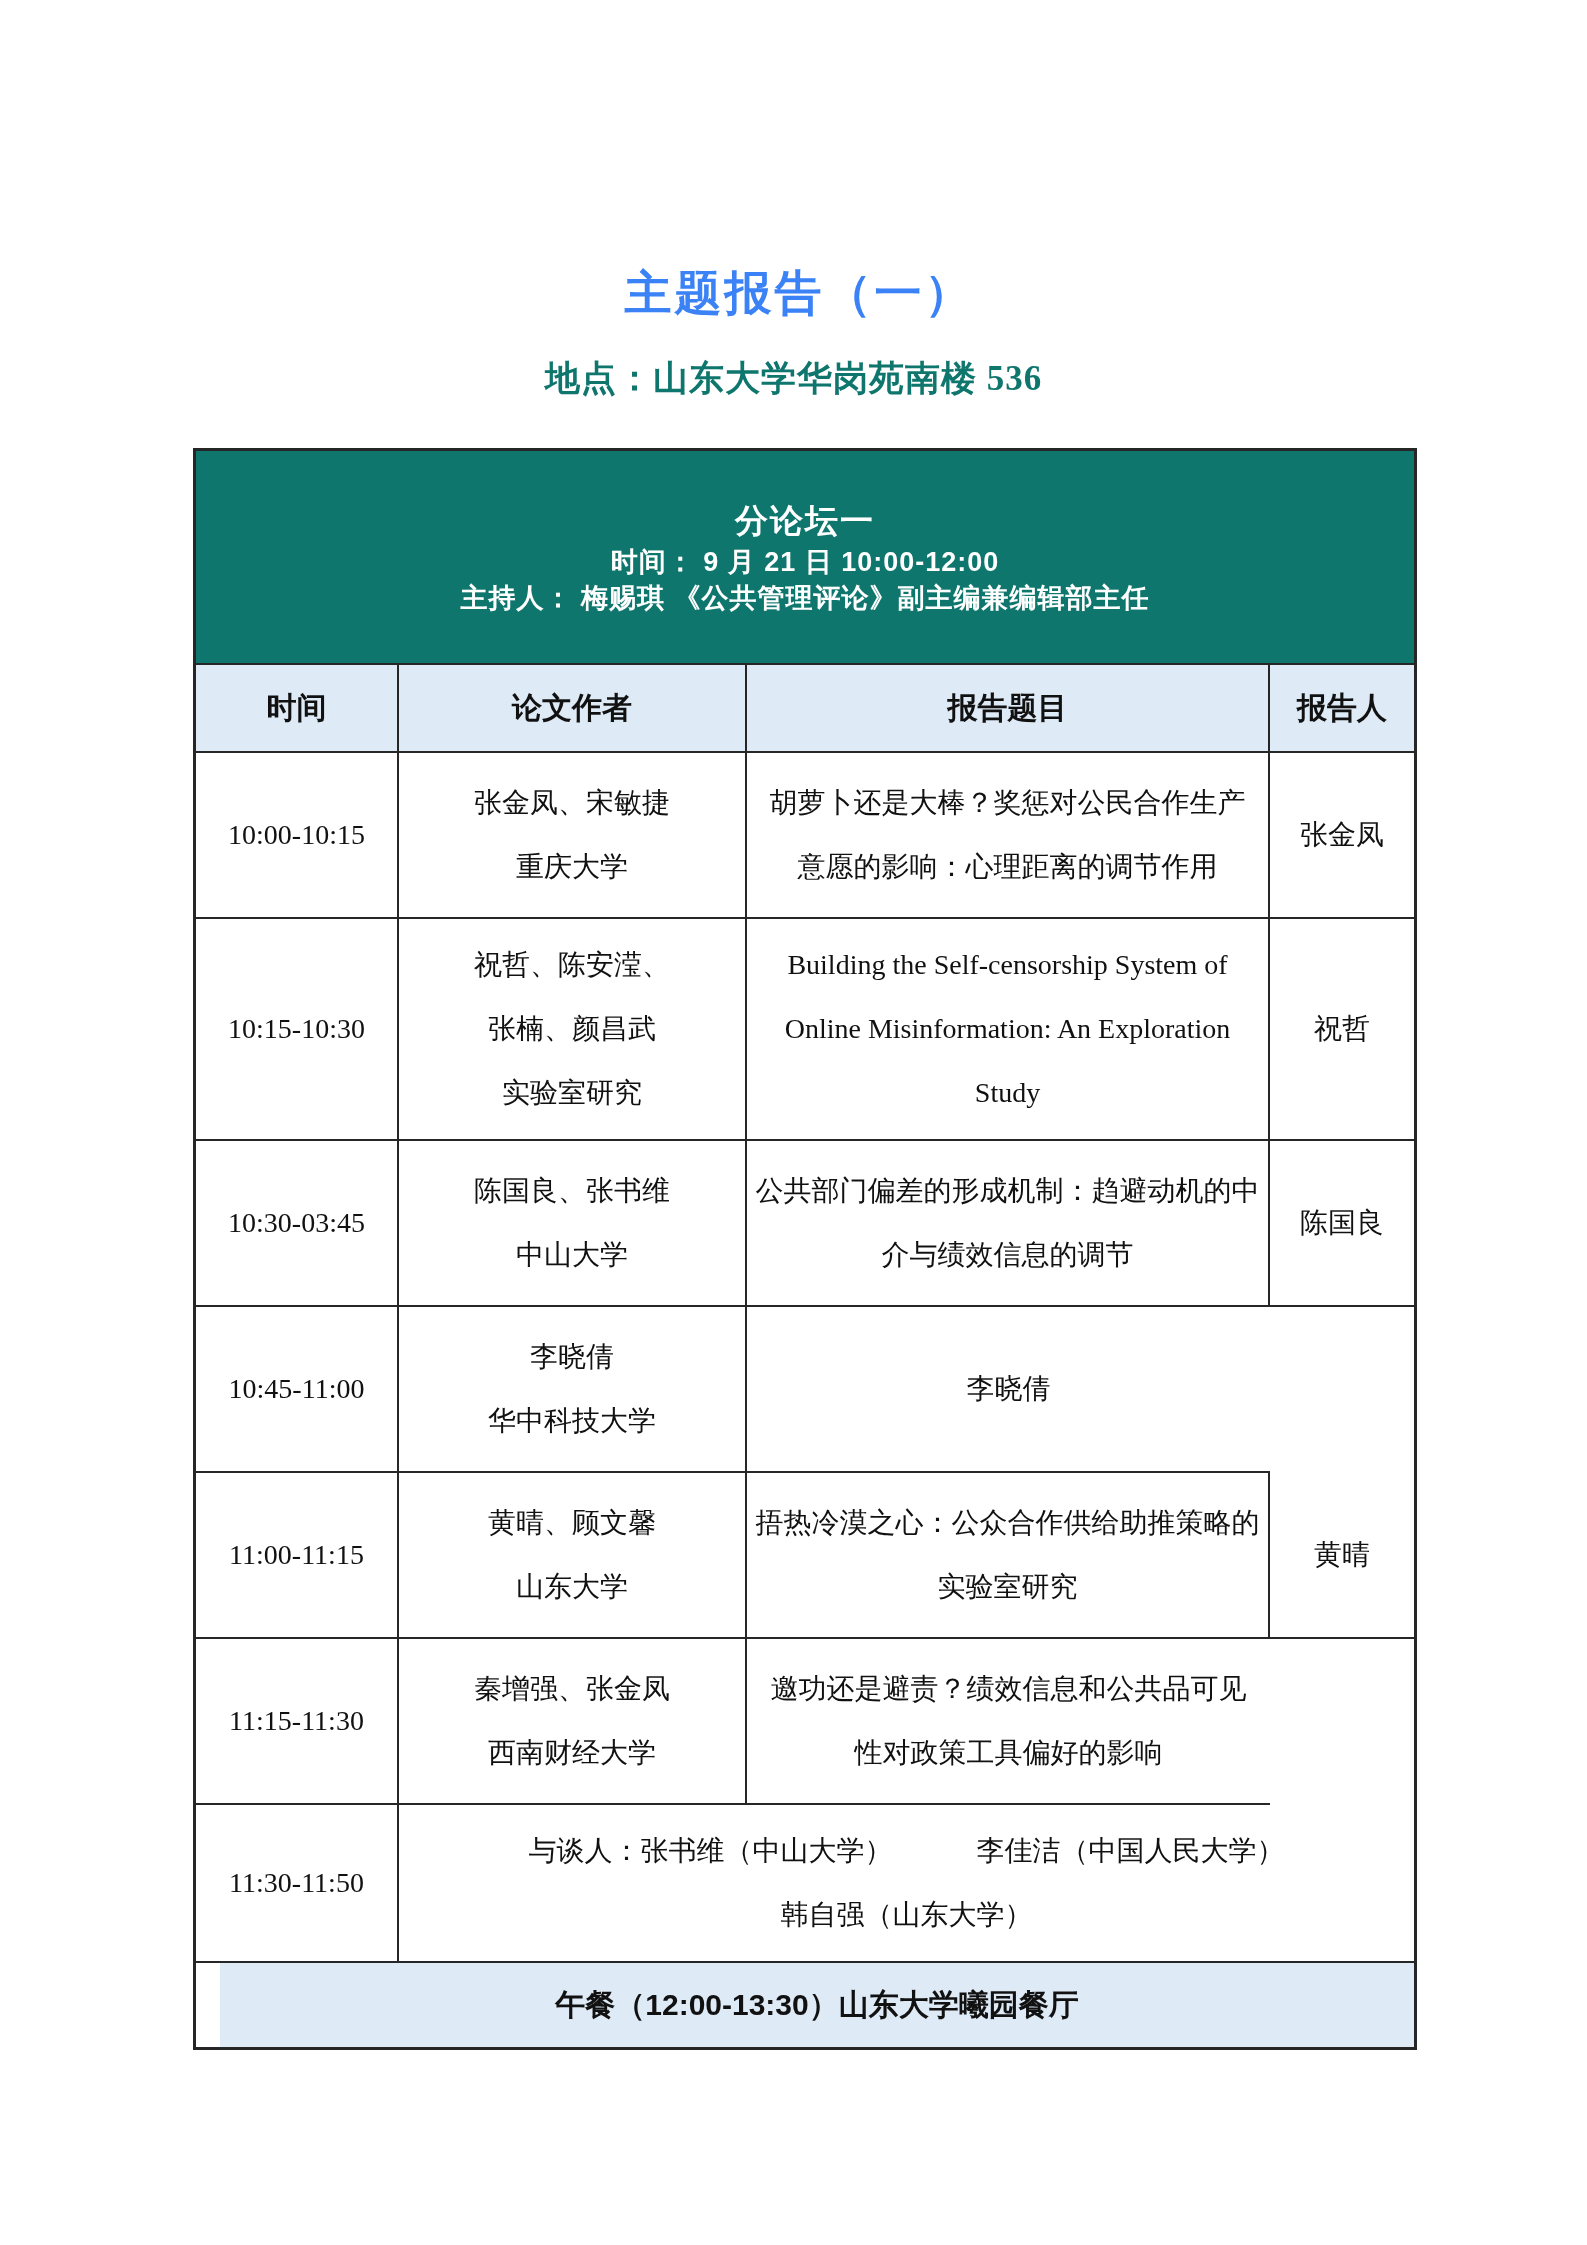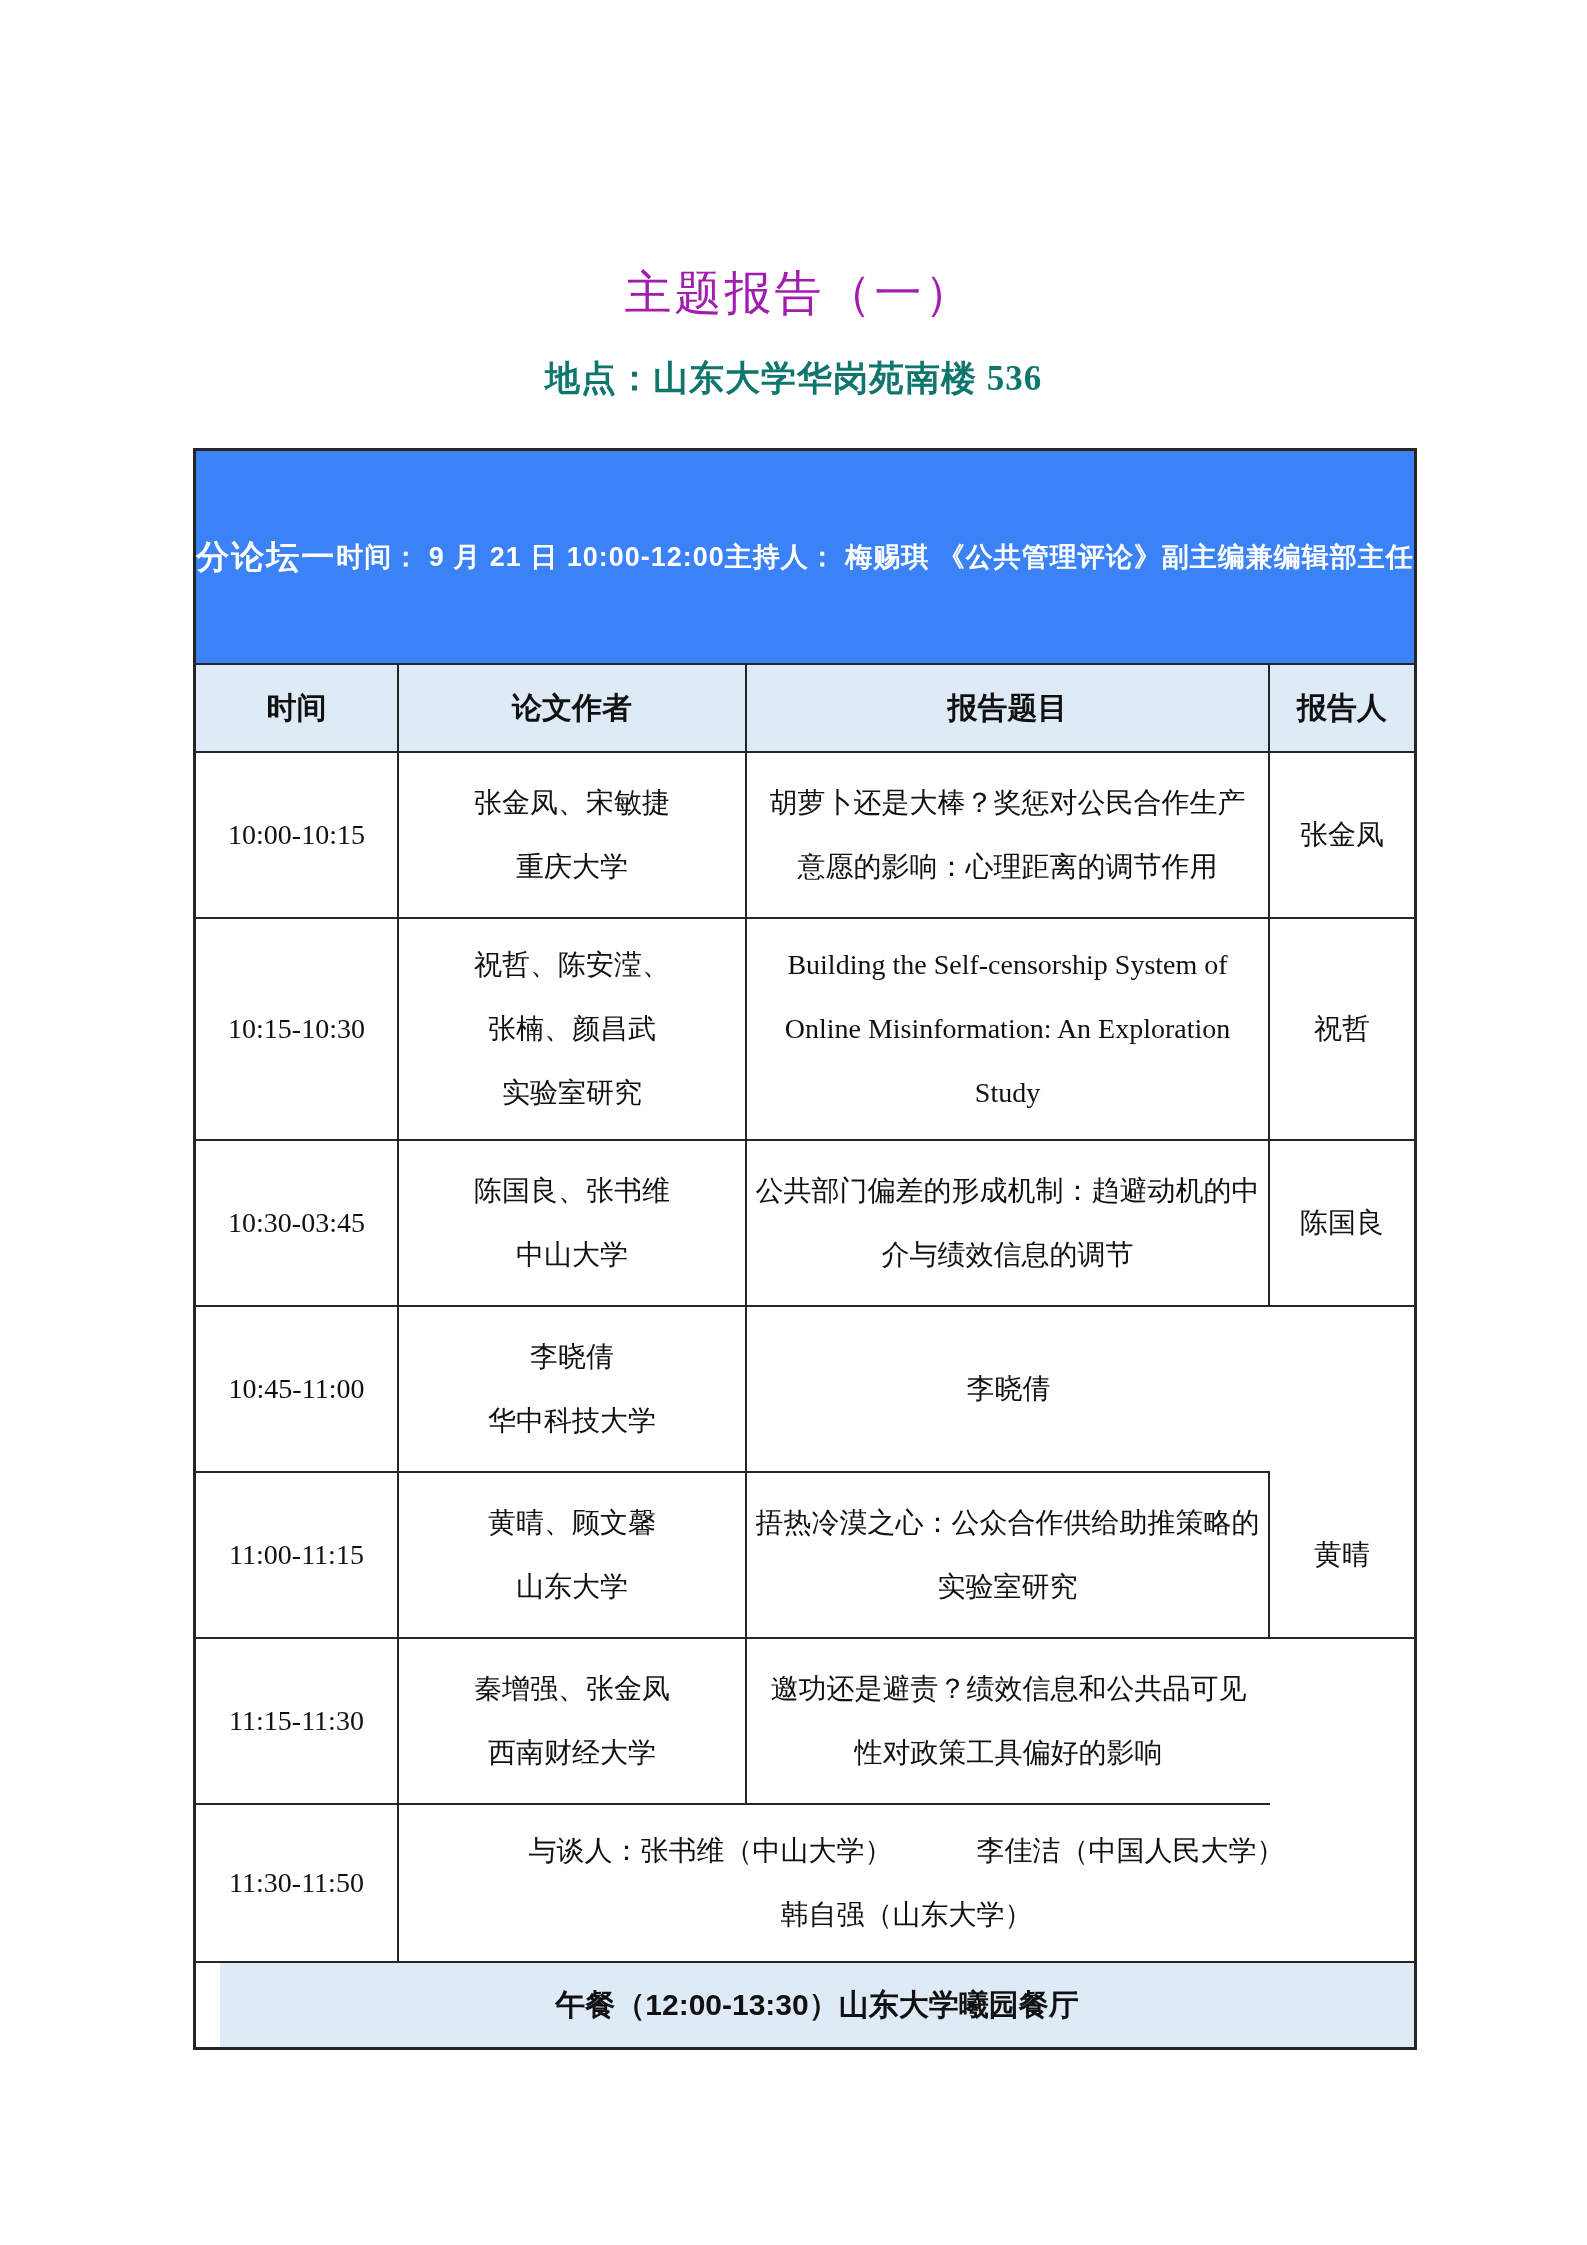--- a/index.html
+++ b/index.html
@@ -2,35 +2,35 @@
 <html><head>
 <meta charset="utf-8">
 <style>
   html,body{margin:0;padding:0;}
   body{
     width:1587px;height:2245px;background:#ffffff;overflow:hidden;
     font-family:"Liberation Sans", sans-serif;color:#111;
   }
   .page-title{
     padding-top:262px;text-align:center;
-    font-family:"Liberation Serif", serif;font-weight:400;
-    font-size:47px;color:#a21caf;letter-spacing:3px;margin-left:12px;
+    font-family:"Liberation Serif", serif;font-weight:700;
+    font-size:47px;color:#3b82f6;letter-spacing:3px;margin-left:12px;
   }
   .location-line{
     margin-top:30px;text-align:center;
     font-family:"Liberation Serif", serif;font-weight:700;
     font-size:35px;color:#0f766e;letter-spacing:1px;
   }
   .table-wrap{
     margin:46px 170px 0 193px;width:1224px;
     border:3px solid #262626;box-sizing:border-box;
   }
   .forum-header{
-    background:#3b82f6;color:#fff;height:212px;
-    display:flex;align-items:center;justify-content:center;
+    background:#0f766e;color:#fff;height:212px;
+    display:flex;flex-direction:column;align-items:center;justify-content:center;
     border-bottom:2px solid #262626;
   }
   .forum-title{font-size:33px;font-weight:700;letter-spacing:2px;}
   .forum-time,.forum-host{font-size:27px;font-weight:700;letter-spacing:1px;}
   .grid-row{display:grid;grid-template-columns:203px 348px 523px 1fr;}
   .cell{
     border-right:2px solid #262626;border-bottom:2px solid #262626;
     display:flex;align-items:center;justify-content:center;
     text-align:center;white-space:pre-wrap;box-sizing:border-box;
     padding:14px 0;font-size:28px;line-height:64px;

